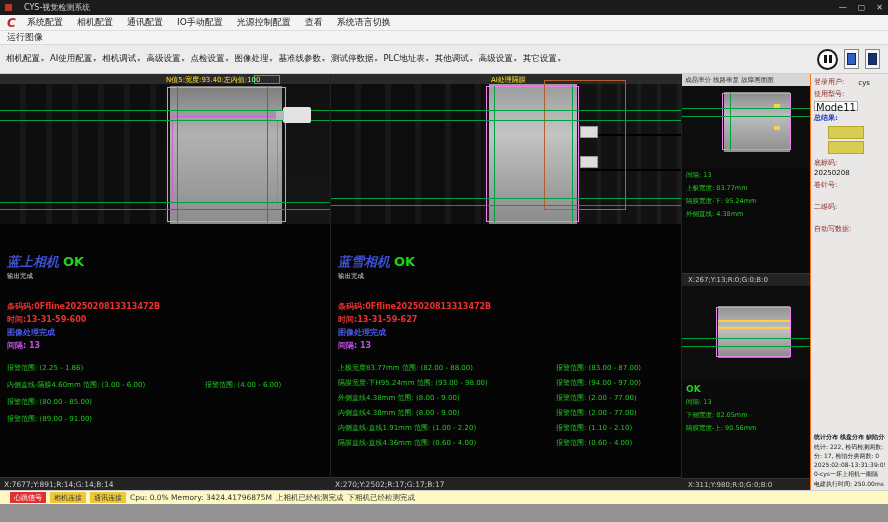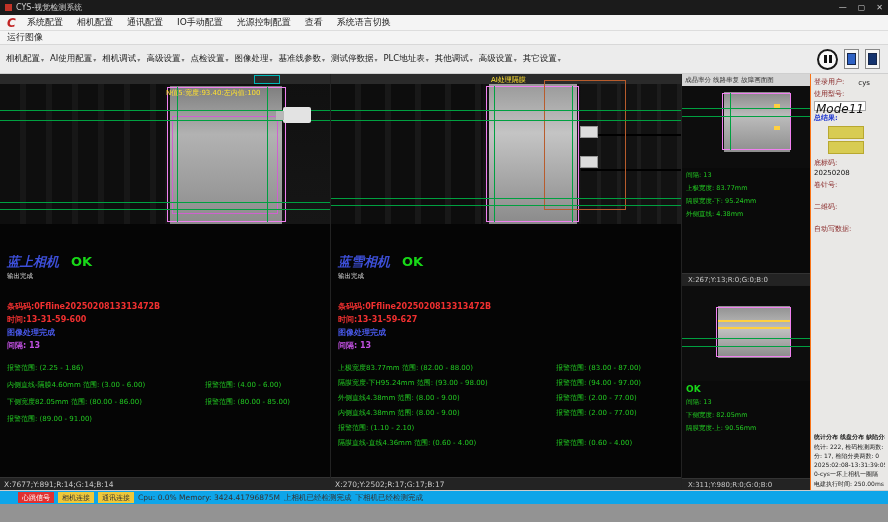--- a/index.html
+++ b/index.html
@@ -1,21 +1,21 @@
 <!DOCTYPE html>
 <html><head>
 <meta charset="utf-8">
 <style>
   * { box-sizing: border-box; margin: 0; padding: 0; }
   html,body { background:#6f6f6f; }
   body { font-family: "DejaVu Sans", "Liberation Sans", sans-serif; }
   .app { position:relative; width:888px; height:522px; display:flex; flex-direction:column; overflow:hidden; background:#9a9a9a; }
 
   
-  .titlebar { flex:none; height:15px; background:#1b1b1b; display:flex; align-items:center; gap:4px; padding:0 5px; }
+  .titlebar { flex:none; height:15px; background:#1b1b1b; display:flex; align-items:center; gap:12px; padding:0 5px; }
   .app-icon { width:7px; height:7px; background:#c23327; }
   .title-text { color:#cfcfcf; font-size:8px; white-space:nowrap; }
   .wctrls { margin-left:auto; display:flex; gap:11px; color:#c9c9c9; font-size:8px; }
   .wctrls span { cursor:default; }
 
   
   .menubar { flex:none; height:16px; background:#f4f4f4; border-bottom:1px solid #ddd; display:flex; align-items:center; padding:0 3px; }
   .logo { color:#c22525; font-weight:bold; font-size:12px; width:17px; text-align:center; font-style:italic; }
   .menu-item { font-size:9px; color:#1d1d1d; padding:1px 7px; white-space:nowrap; }
 
@@ -35,21 +35,21 @@
 
   
   .content { flex:none; height:416px; display:flex; background:#050505; }
   .panel { display:flex; flex-direction:column; position:relative; }
   .panel.left  { width:331px; border-right:1px solid #222; }
   .panel.right { width:351px; border-right:1px solid #222; }
   .viewport { position:relative; flex:none; height:150px; background:linear-gradient(#101010,#161616); overflow:hidden; }
   .ov { position:absolute; }
   .ov-label { position:absolute; font-size:7px; color:#ffe030; white-space:nowrap; z-index:5; }
   .ptext { flex:1; padding:3px 7px; overflow:hidden; display:flex; flex-direction:column; }
-  .res-title { display:flex; align-items:baseline; gap:12px; margin-top:26px; }
+  .res-title { display:flex; align-items:baseline; gap:4px; margin-top:26px; }
   .cam-name { color:#3d4fd8; font-size:13px; font-weight:bold; font-style:italic; }
   .ok-text { color:#18d818; font-size:13px; font-weight:bold; }
   .note { color:#ddd; font-size:6.5px; margin:1px 0 18px; }
   .redline { color:#f03030; font-size:8px; font-weight:bold; margin-top:2px; white-space:nowrap; }
   .blueline { color:#4858e8; font-size:8px; font-weight:bold; margin-top:2px; }
   .purpleline { color:#c050e0; font-size:8px; font-weight:bold; margin-top:2px; }
   .mgrid { margin-top:12px; display:flex; flex-direction:column; gap:7px; }
   .panel.right .mgrid { gap:5px; }
   .mrow { display:grid; grid-template-columns:1fr 118px; font-size:7px; color:#22c822; }
   .mrow span { white-space:nowrap; overflow:hidden; }
@@ -67,29 +67,29 @@
   .plines { flex:1; padding:3px 4px; font-size:6.5px; color:#22c822; display:flex; flex-direction:column; gap:4px; overflow:hidden; }
   .pok { color:#18d818; font-weight:bold; font-size:9px; }
   .pcoordbar { flex:none; height:12px; background:#232323; color:#c8c8c8; font-size:7px; display:flex; align-items:center; padding:0 6px; border-top:1px solid #333; white-space:nowrap; }
 
   
   .sidebar { width:77px; background:#e9e8e6; display:flex; flex-direction:column; padding:3px 3px 2px; font-size:7px; color:#222; overflow:hidden; }
   .sb-row { display:flex; gap:14px; align-items:flex-end; margin-bottom:2px; white-space:nowrap; }
   .sb-label { color:#8a2a2a; white-space:nowrap; }
   .sb-label.blue { color:#2038d0; font-weight:bold; }
   .sb-value { color:#111; }
-  .sb-input { background:#fff; border:1px solid #aaa; min-width:34px; height:10px; font-size:12px; padding:0 1px; color:#111;font-style:italic; }
+  .sb-input { background:#fff; border:1px solid #aaa; min-width:34px; height:10px; font-size:10px; padding:0 1px; color:#111; }
   .yellow-box { width:36px; height:13px; background:#d8cc52; border:1px solid #b8a830; margin:1px 0 1px 14px; font-size:7px; color:#665c20; display:flex; align-items:center; justify-content:center; }
   .sb-field { margin-top:3px; }
   .sb-field .fval { color:#111; margin-top:1px; min-height:8px; }
   .sb-stats { margin-top:auto; font-size:6px; color:#222; line-height:1.55; white-space:nowrap; overflow:hidden; }
   .sb-stats .hdr { font-weight:bold; }
 
   
-  .statusbar { flex:none; height:14px; background:#0ea5e9; border-top:1px solid #ccc; display:flex; align-items:center; gap:4px; padding:0 18px; font-size:7.5px; color:#333; white-space:nowrap; overflow:hidden; }
+  .statusbar { flex:none; height:14px; background:#fef9c3; border-top:1px solid #ccc; display:flex; align-items:center; gap:4px; padding:0 10px; font-size:7.5px; color:#333; white-space:nowrap; overflow:hidden; }
   .chip { padding:0 4px; height:11px; display:flex; align-items:center; font-size:7px; }
   .chip.red { background:#e03030; color:#fff; }
   .chip.yellow { background:#eec83a; color:#333; }
   .bottomfill { flex:1; background:#939393; }
 </style>
 </head>
 <body>
 
 <div class="app">
 
@@ -192,42 +192,41 @@
         <div class="ov" style="left:172px;top:42px;width:106px;height:98px;border:1px solid #d060d0;"></div>
         <div class="ov" style="left:0;top:36px;width:100%;height:1px;background:#00a040;"></div>
         <div class="ov" style="left:0;top:46px;width:100%;height:1px;background:#00a040;"></div>
         <div class="ov" style="left:0;top:128px;width:100%;height:1px;background:#00a040;"></div>
         <div class="ov" style="left:0;top:135px;width:100%;height:1px;background:#00a040;"></div>
         <div class="ov" style="left:177px;top:13px;width:1px;height:135px;background:#00a040;"></div>
         <div class="ov" style="left:267px;top:13px;width:1px;height:135px;background:#00a040;"></div>
         <div class="ov" style="left:283px;top:33px;width:28px;height:16px;background:#e3e3e3;border-radius:2px;"></div>
         <div class="ov" style="left:276px;top:37px;width:8px;height:9px;background:#b8b8b8;"></div>
         <div class="ov" style="left:254px;top:1px;width:26px;height:9px;border:1px solid #00b8b8;"></div>
-        <div class="ov-label" style="left:166px;top:14px;">N值5:宽度:93.40:左内值:100</div>
+        <div class="ov-label" style="left:166px;top:1px;">N值5:宽度:93.40:左内值:100</div>
       </div>
       <div class="ptext">
         <div class="res-title">
           <span class="cam-name">蓝上相机</span>
           <span class="ok-text">OK</span>
         </div>
         <div class="note">输出完成</div>
         <div class="redline">条码码:0Ffline2025020813313472B</div>
         <div class="redline">时间:13-31-59-600</div>
         <div class="blueline">图像处理完成</div>
         <div class="purpleline">间隔: 13</div>
         <div class="mgrid">
           <div class="mrow">
               <span>报警范围: (2.25 - 1.86)</span>
             </div>
           <div class="mrow">
               <span>内侧直线-隔膜4.60mm 范围: (3.00 - 6.00)</span>
               <span>报警范围: (4.00 - 6.00)</span>
             </div>
           <div class="mrow">
-              <span>下侧宽度82.05mm 范围: (80.00 - 86.00)</span>
               <span>报警范围: (80.00 - 85.00)</span>
             </div>
           <div class="mrow">
               <span>报警范围: (89.00 - 91.00)</span>
             </div>
         </div>
       </div>
       <div class="coordbar">X:7677;Y:891;R:14;G:14;B:14</div>
     </div>
 
@@ -272,20 +271,21 @@
             </div>
           <div class="mrow">
               <span>外侧直线4.38mm 范围: (8.00 - 9.00)</span>
               <span>报警范围: (2.00 - 77.00)</span>
             </div>
           <div class="mrow">
               <span>内侧直线4.38mm 范围: (8.00 - 9.00)</span>
               <span>报警范围: (2.00 - 77.00)</span>
             </div>
           <div class="mrow">
+              <span>内侧直线-直线1.91mm 范围: (1.00 - 2.20)</span>
               <span>报警范围: (1.10 - 2.10)</span>
             </div>
           <div class="mrow">
               <span>隔膜直线-直线4.36mm 范围: (0.60 - 4.00)</span>
               <span>报警范围: (0.60 - 4.00)</span>
             </div>
         </div>
       </div>
       <div class="coordbar">X:270;Y:2502;R:17;G:17;B:17</div>
     </div>

